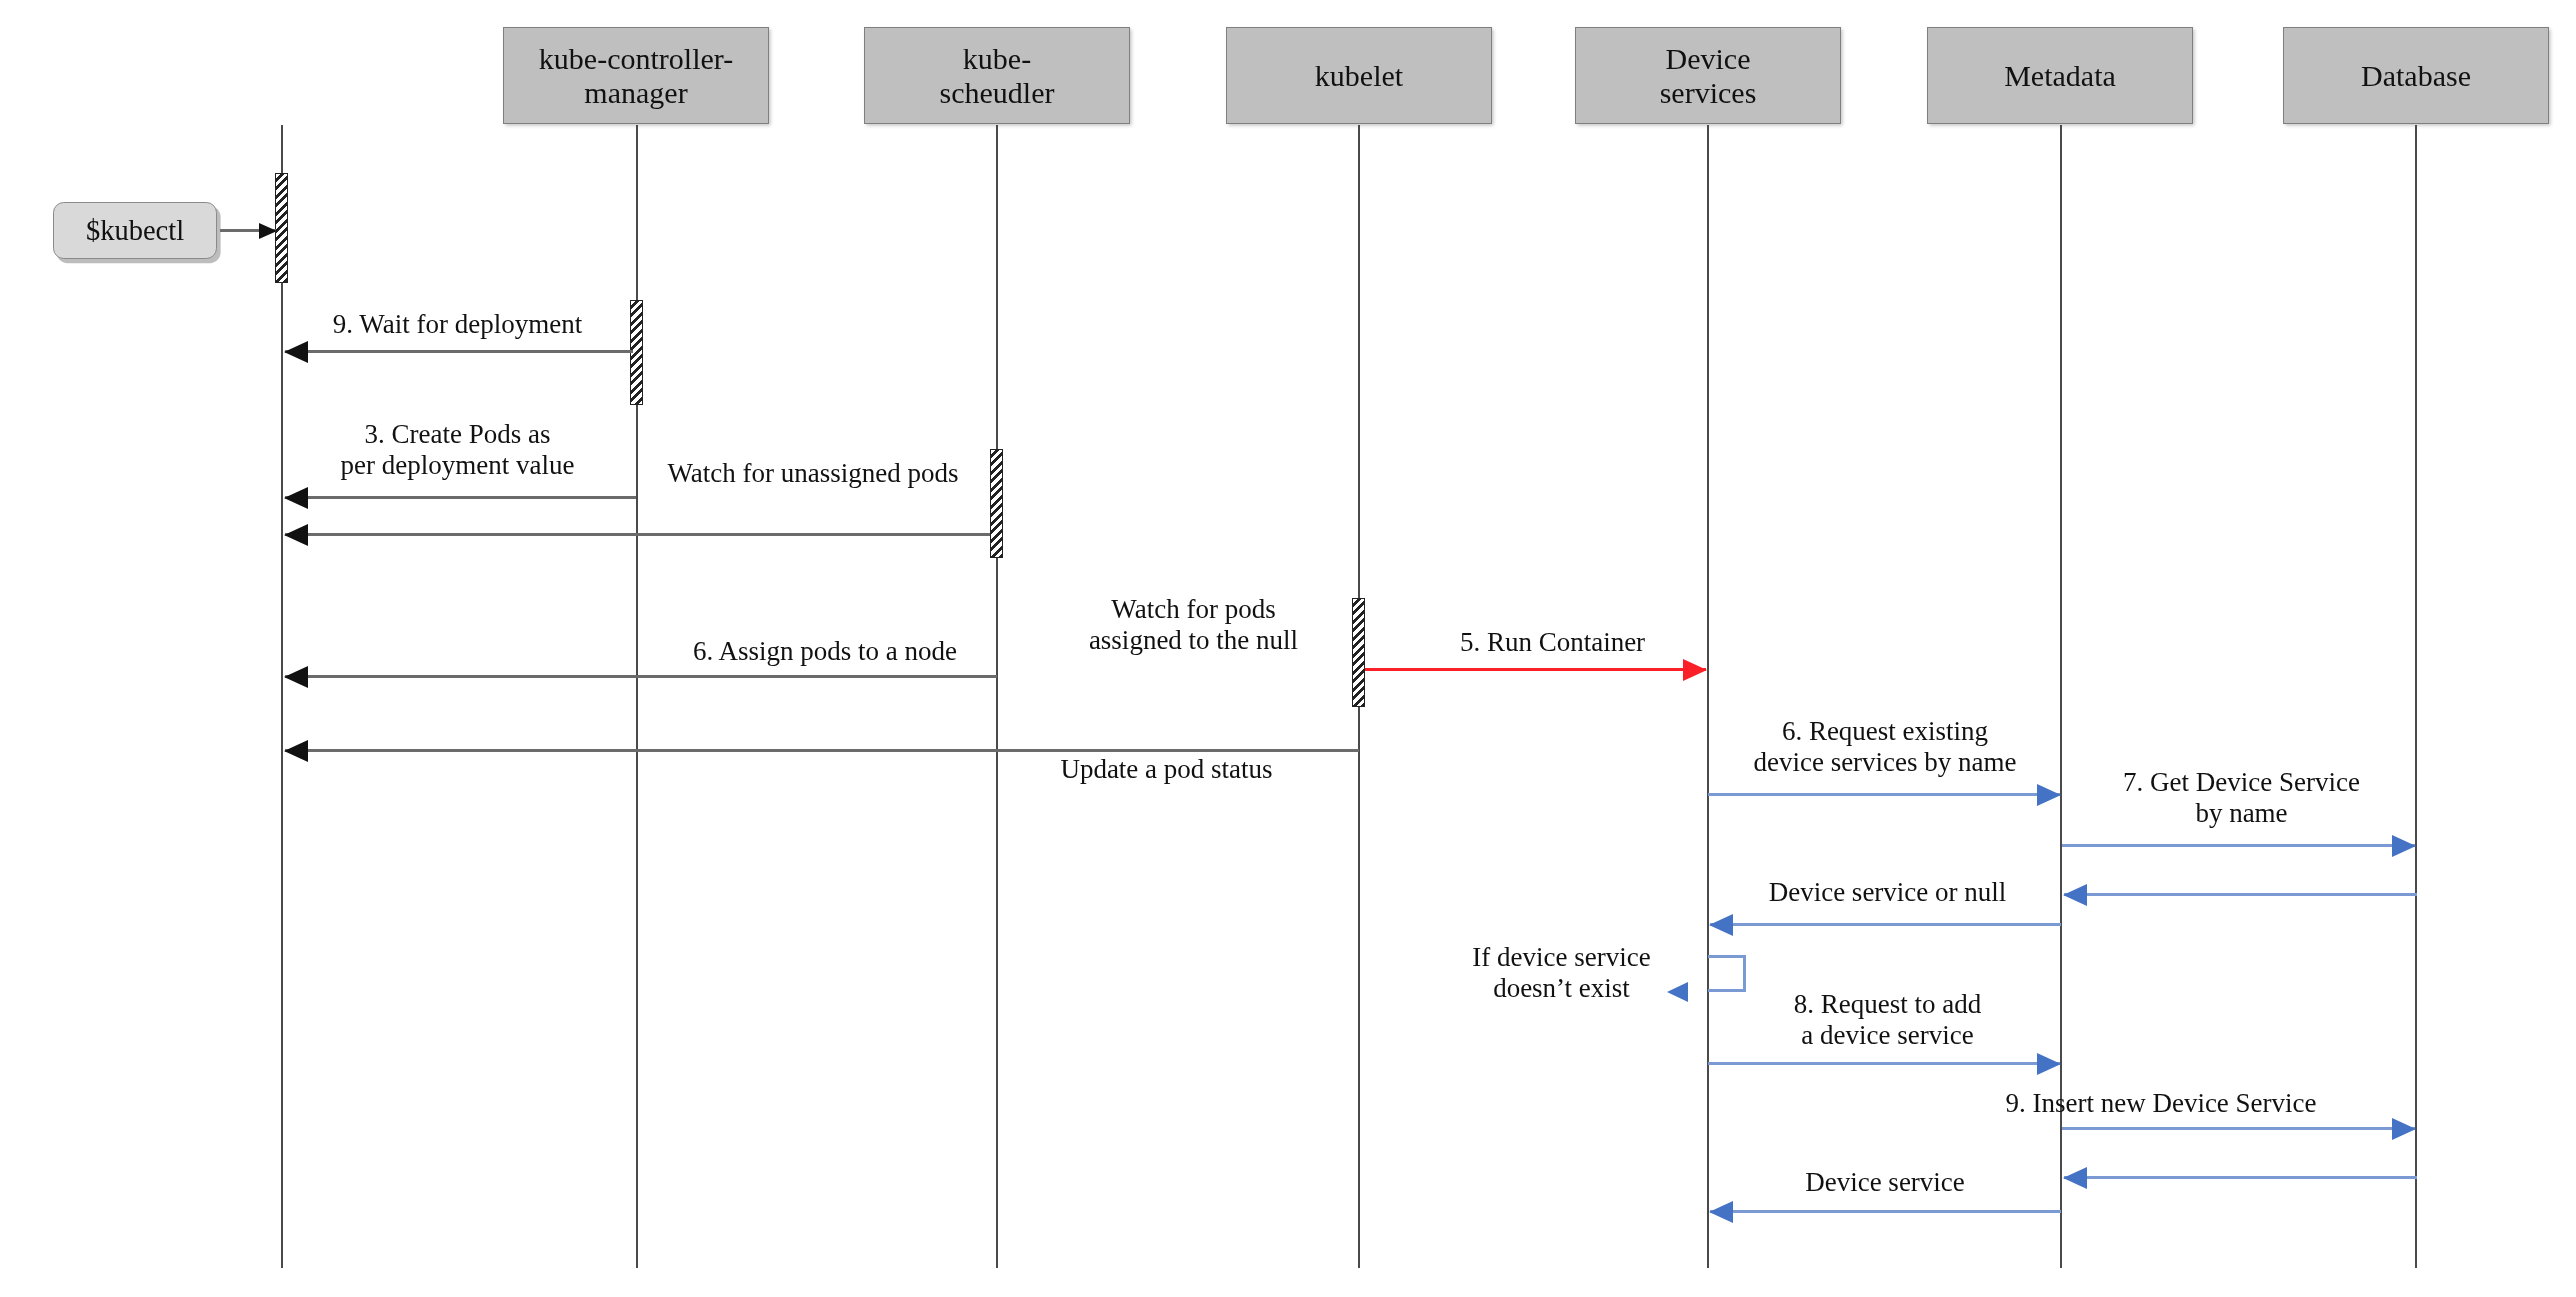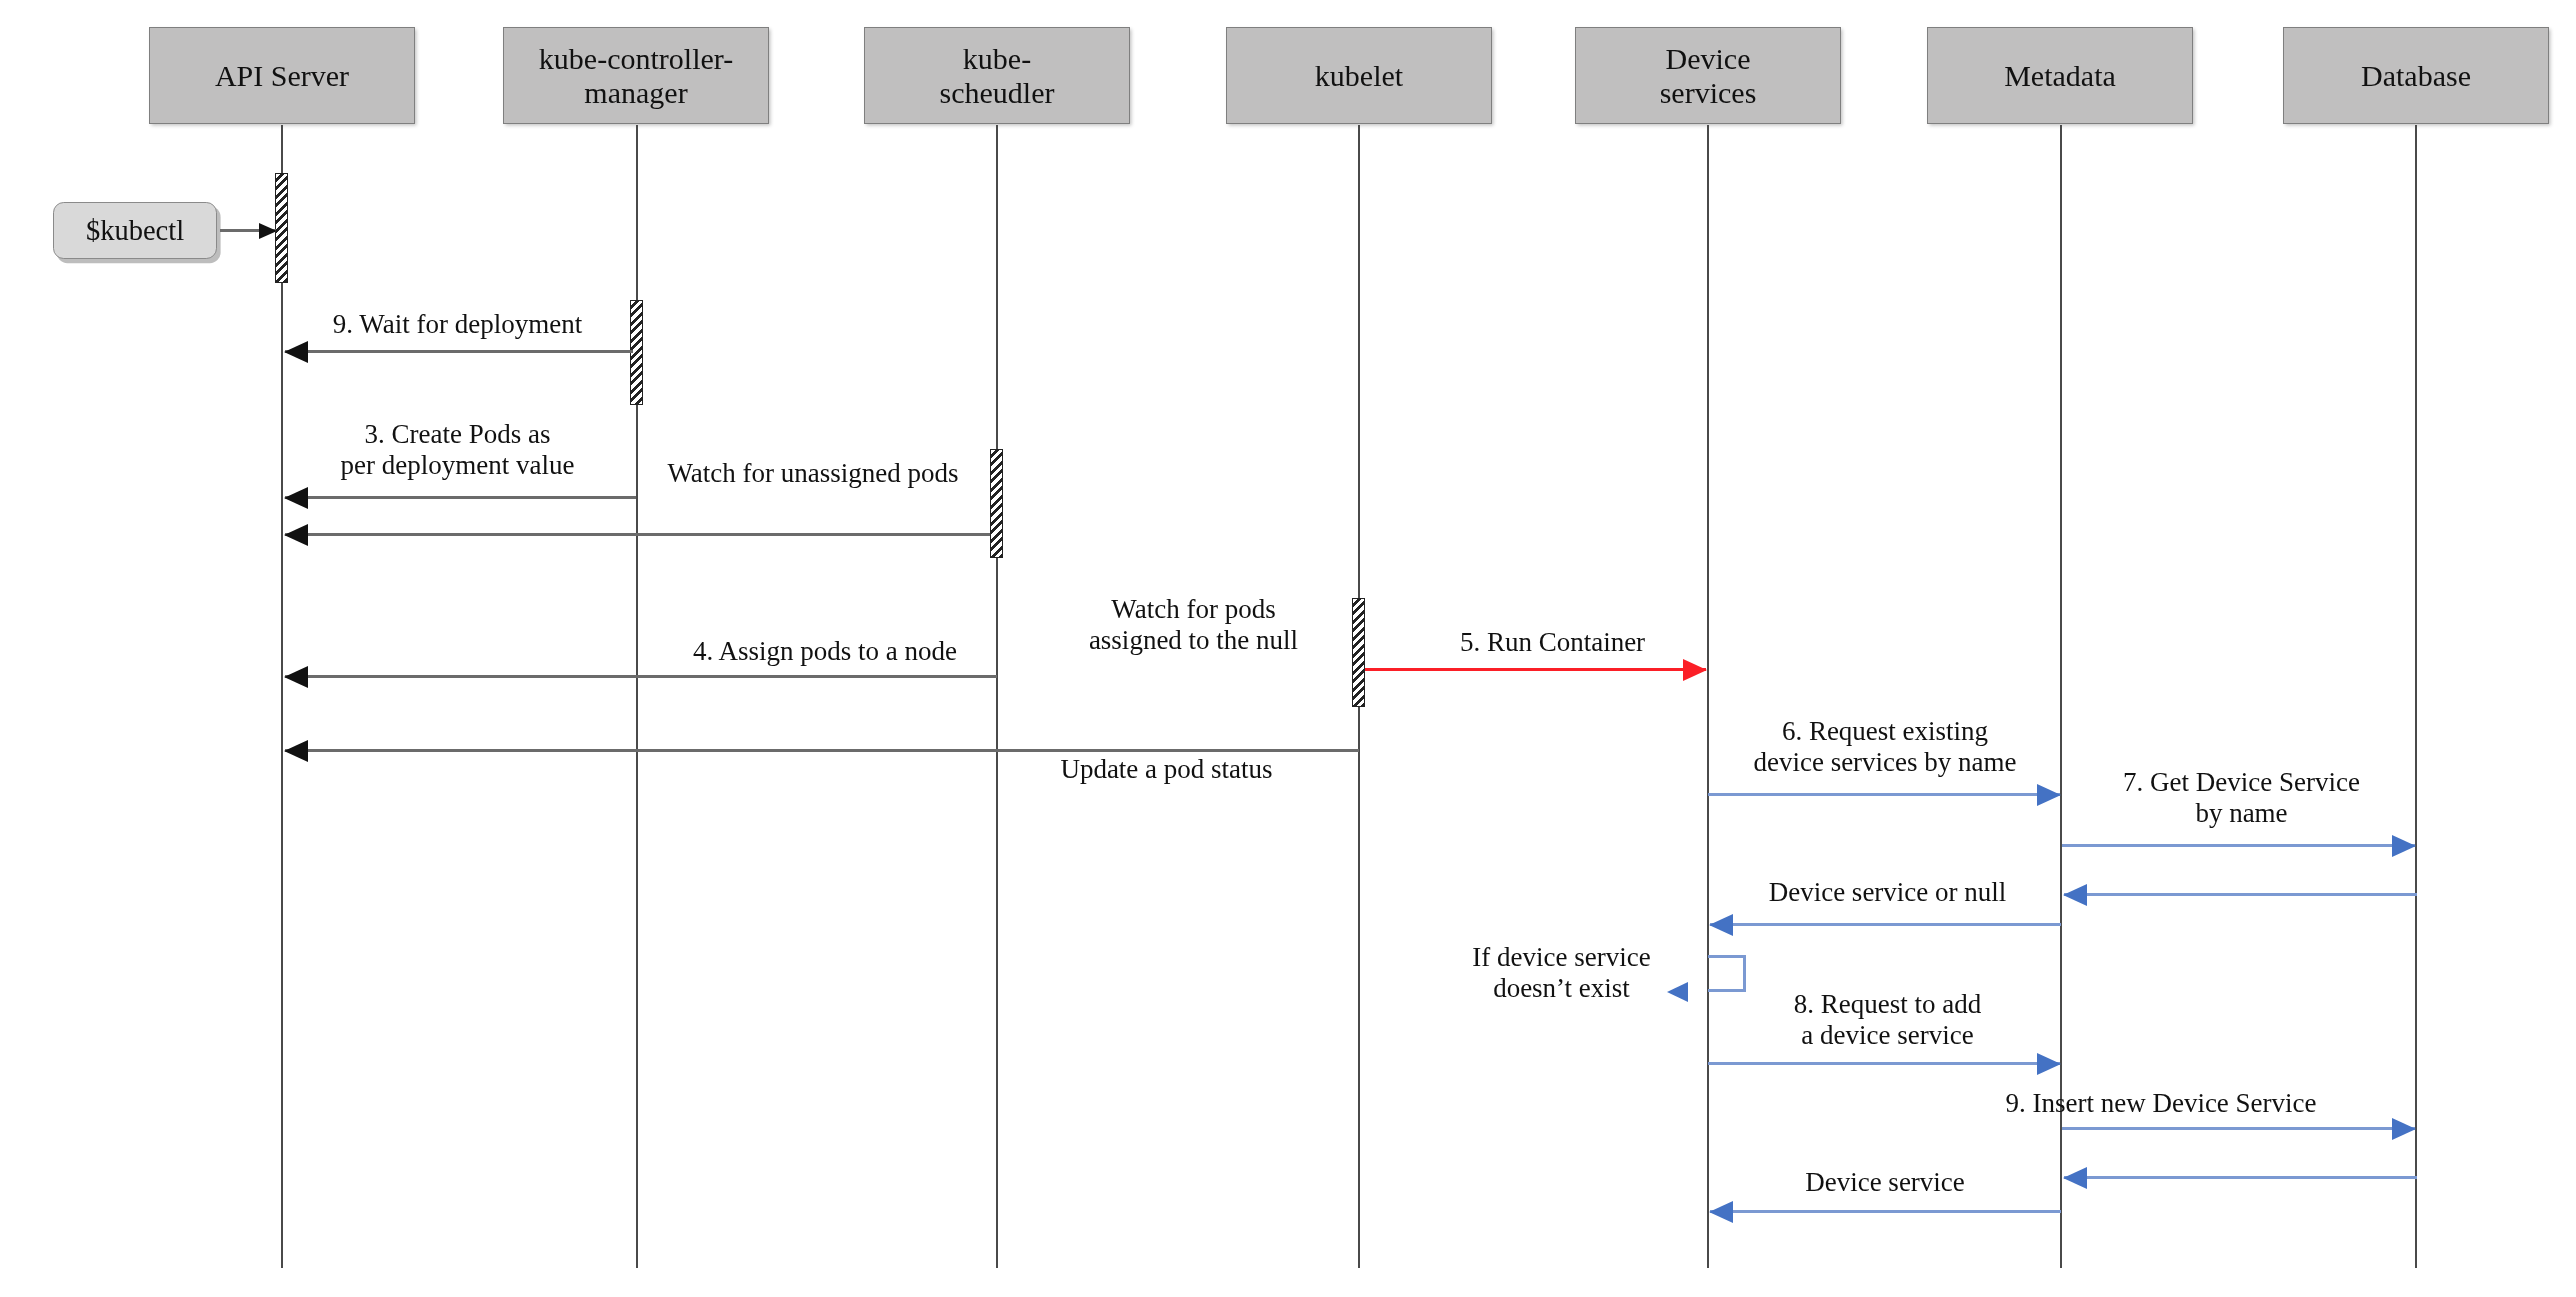--- a/index.html
+++ b/index.html
@@ -47,21 +47,20 @@
     border:3px solid #7b99d2;border-left:none;box-sizing:border-box;}
   .selfloop .head{position:absolute;left:-41px;bottom:-13px;width:0;height:0;
     border-top:10px solid transparent;border-bottom:10px solid transparent;
     border-right:21.4px solid #4472c4;}
 </style>
 </head>
 <body>
 
 <div id="diagram">
 
-  <div class="actor" style="left:149px">API Server</div>
   <div class="actor" style="left:503px">kube-controller-
 manager</div>
   <div class="actor" style="left:864px">kube-
 scheudler</div>
   <div class="actor" style="left:1575px">Device
 services</div>
   <div class="actor" style="left:1226px">kubelet</div>
   <div class="actor" style="left:1927px">Metadata</div>
   <div class="actor" style="left:2283px">Database</div>
 
@@ -98,21 +97,21 @@
     </div>
   <div class="arrow blue right" style="left:1708px;top:1062px;width:352px"></div>
   <div class="arrow blue right" style="left:2062px;top:1127px;width:353px"></div>
   <div class="arrow blue left" style="left:2064px;top:1176px;width:353px"></div>
   <div class="arrow blue left" style="left:1710px;top:1210px;width:351px"></div>
 
   <div class="lbl" style="left:297px;width:321px;top:309px">9. Wait for deployment</div>
   <div class="lbl" style="left:303px;width:309px;top:419px">3. Create Pods as
 per deployment value</div>
   <div class="lbl" style="left:641px;width:344px;top:458px">Watch for unassigned pods</div>
-  <div class="lbl" style="left:653px;width:344px;top:636px">4. Assign pods to a node</div>
+  <div class="lbl" style="left:653px;width:344px;top:636px">6. Assign pods to a node</div>
   <div class="lbl" style="left:1057px;width:273px;top:594px">Watch for pods
 assigned to the null</div>
   <div class="lbl" style="left:1419px;width:267px;top:627px">5. Run Container</div>
   <div class="lbl" style="left:1027px;width:279px;top:754px">Update a pod status</div>
   <div class="lbl" style="left:1713px;width:344px;top:716px">6. Request existing
 device services by name</div>
   <div class="lbl" style="left:2090px;width:303px;top:767px">7. Get Device Service
 by name</div>
   <div class="lbl" style="left:1739px;width:297px;top:877px">Device service or null</div>
   <div class="lbl" style="left:1431px;width:261px;top:942px">If device service

